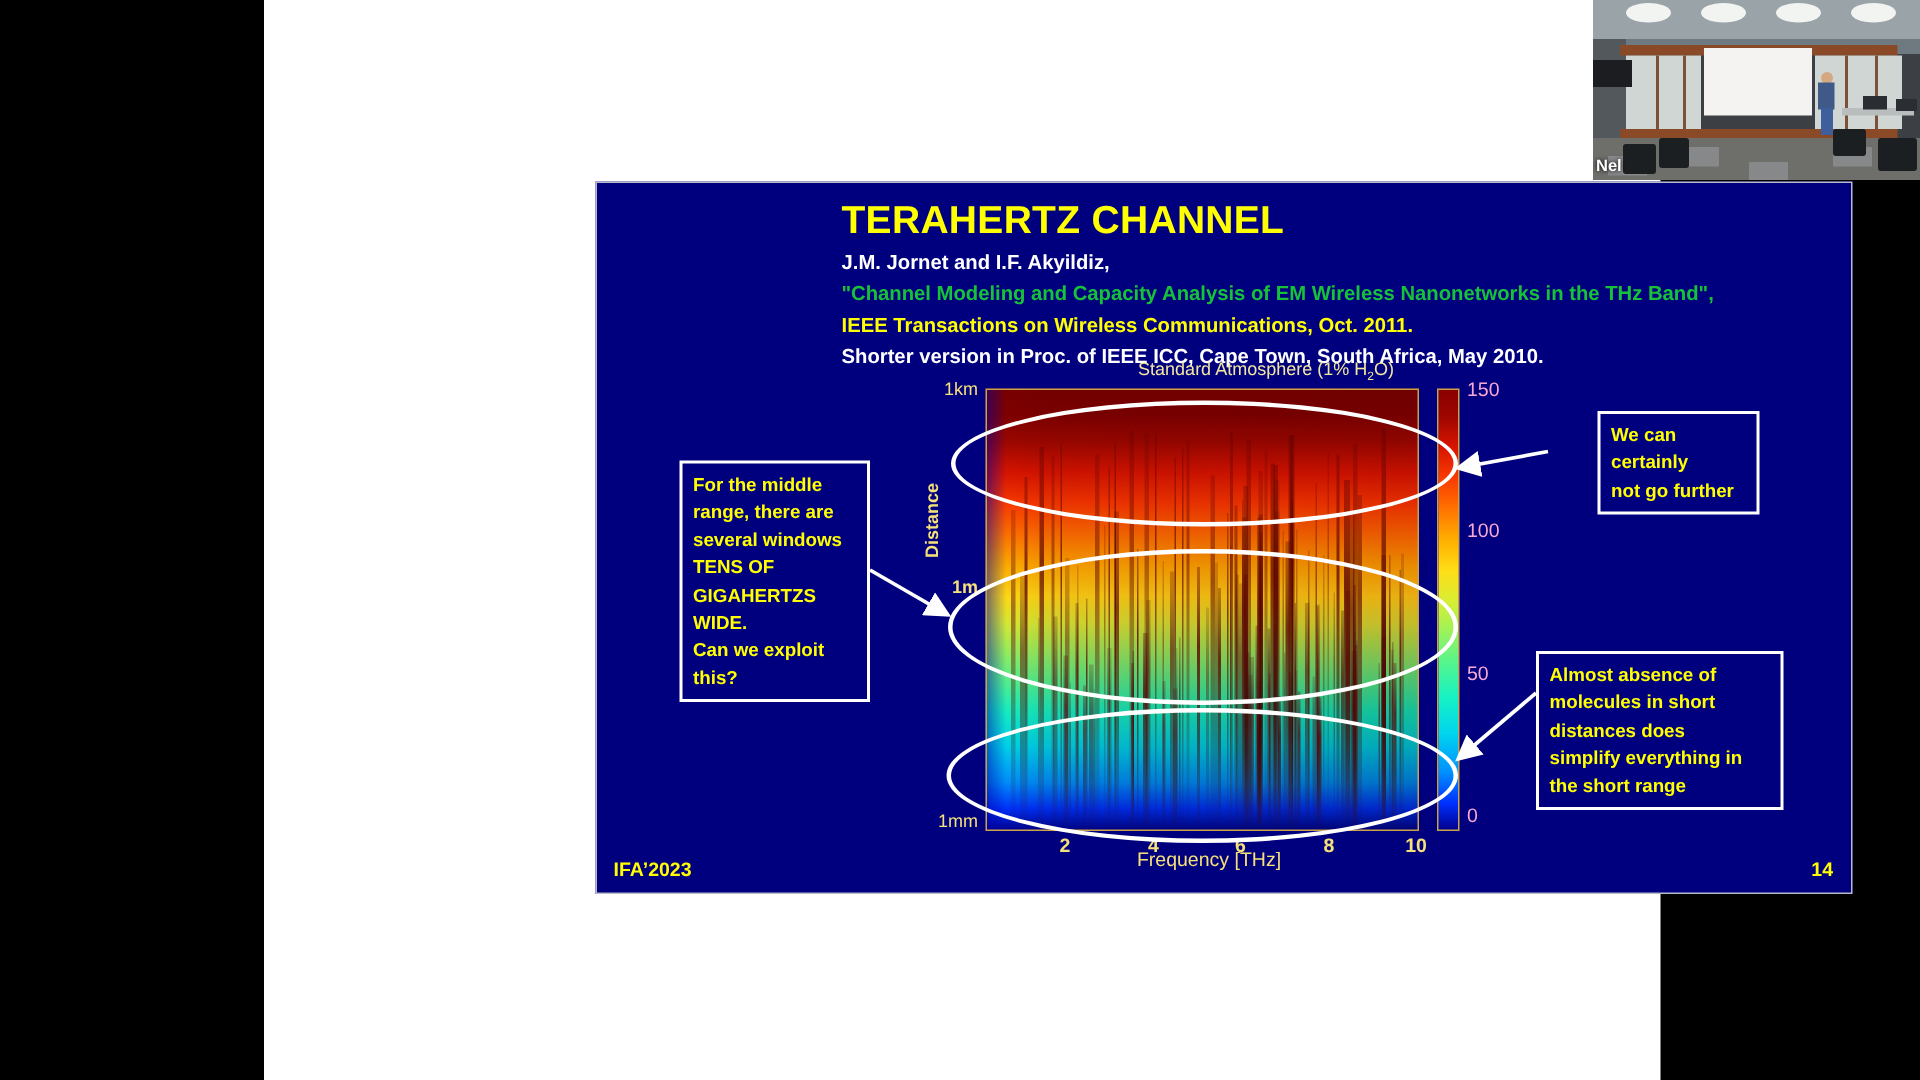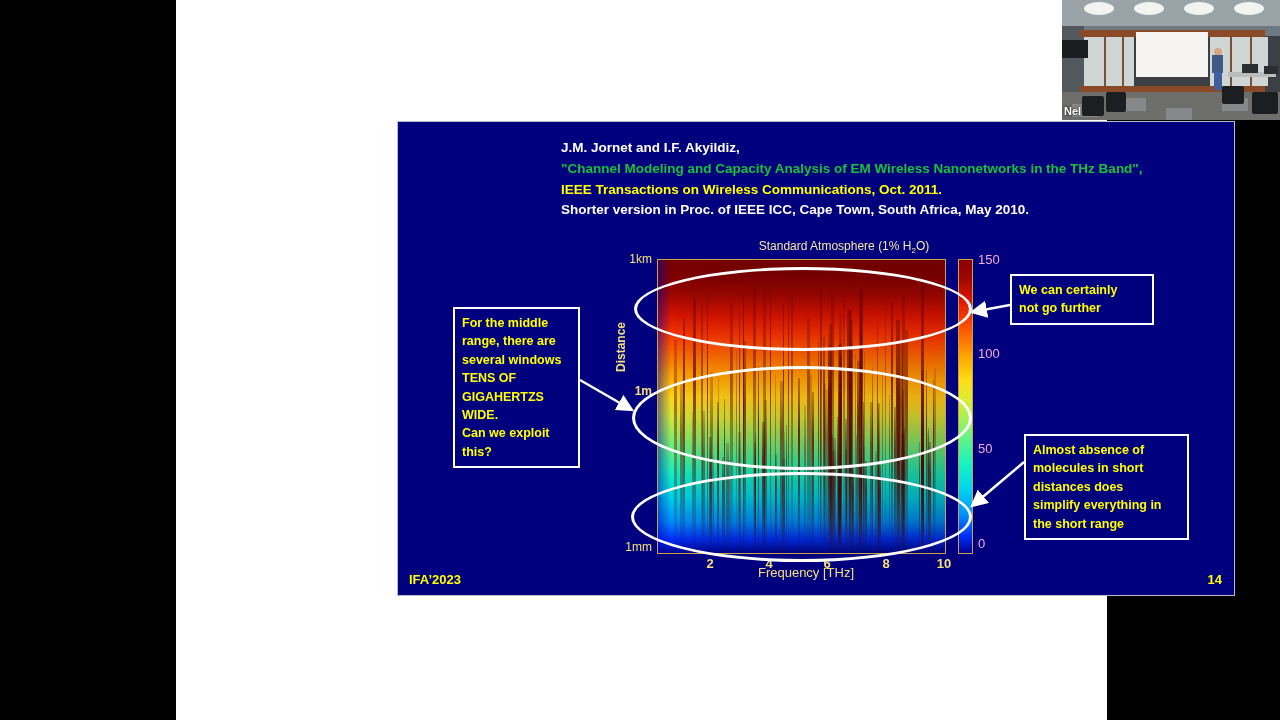--- a/index.html
+++ b/index.html
@@ -108,20 +108,21 @@
 </head>
 <body>
 
 <div class="stage">
 
   <div class="page">
 
     <div class="slide">
 
       <div class="hd">
+        <div class="title">TERAHERTZ CHANNEL</div>
         <div class="auth">J.M. Jornet and I.F. Akyildiz,</div>
         <div class="jrnl">"Channel Modeling and Capacity Analysis of EM Wireless Nanonetworks  in the THz Band",</div>
         <div class="ieee">IEEE Transactions on Wireless Communications, Oct. 2011.</div>
         <div class="shrt">Shorter version in Proc. of IEEE ICC, Cape Town, South Africa, May 2010.</div>
       </div>
 
       <div class="fig">
 
         <div class="figtitle"><span>Standard Atmosphere (1% H</span><sub>2</sub><span>O)</span></div>
 
@@ -292,21 +293,21 @@
         <div>For the middle</div>
         <div>range, there are</div>
         <div>several windows</div>
         <div>TENS OF</div>
         <div>GIGAHERTZS</div>
         <div>WIDE.</div>
         <div>Can we exploit</div>
         <div>this?</div>
       </div>
 
-      <div class="box" style="left:612px;top:152px;width:144px;">
+      <div class="box" style="left:667px;top:152px;width:108px;">
         <div>We can certainly</div>
         <div>not go further</div>
       </div>
 
       <div class="box" style="left:626px;top:312px;width:165px;">
         <div>Almost absence of</div>
         <div>molecules in short</div>
         <div>distances does</div>
         <div>simplify everything in</div>
         <div>the short range</div>

